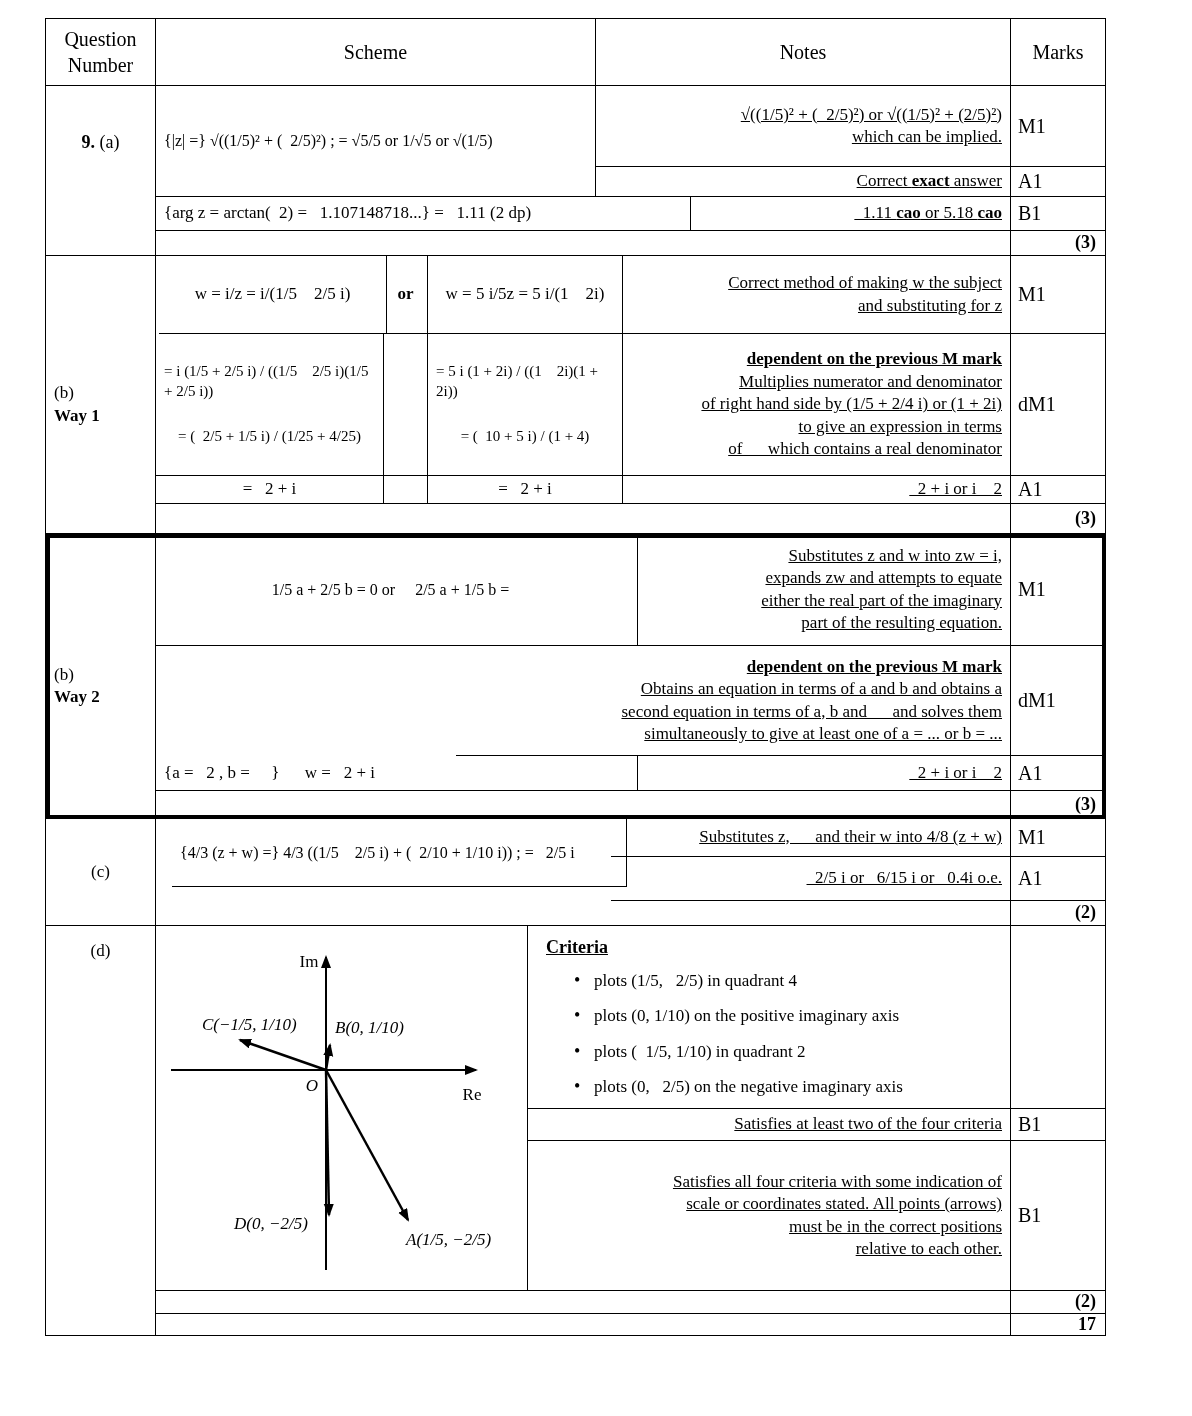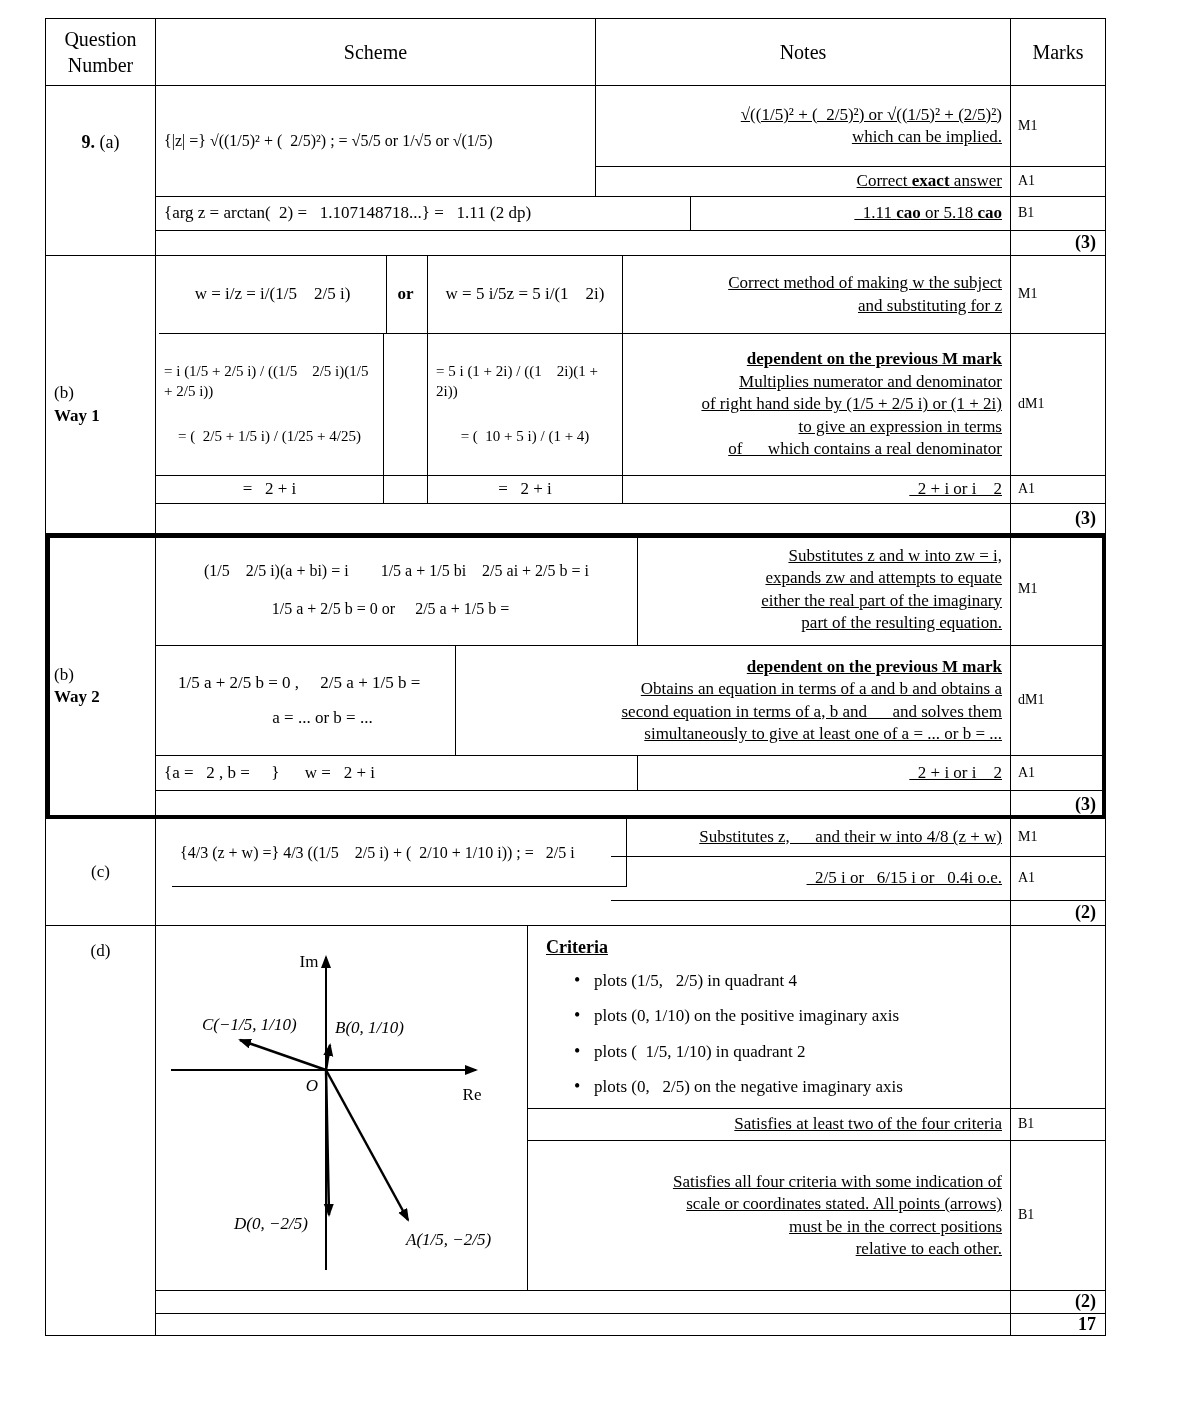--- a/index.html
+++ b/index.html
@@ -13,21 +13,21 @@
   .left{justify-content:flex-start;text-align:left;}
   .center{justify-content:center;text-align:center;}
   .right{justify-content:flex-end;text-align:right;text-decoration:underline;}
   .top{align-items:flex-start;}
   .evenly{justify-content:space-evenly;align-items:center;}
   .pre{white-space:pre-line;}
   .b{font-weight:bold;}
   .fs16{font-size:16px;}
   .fs15{font-size:15px;}
   .hdr{font-size:20px;}
-  .marks{justify-content:flex-start;padding-left:7px;font-size:14px;}
+  .marks{justify-content:flex-start;padding-left:7px;font-size:20px;}
   .tot{justify-content:flex-end;font-weight:bold;font-size:18px;padding-right:9px;}
   .overlay{position:absolute;box-sizing:border-box;border:4px solid #000;pointer-events:none;z-index:5;}
   .crit-title{font-weight:bold;text-decoration:underline;margin:4px 11px 10px 10px;font-size:18px;}
   .bullet{position:relative;padding-left:22px;margin:0 0 13px 36px;}
   .bullet::before{content:"\2022";position:absolute;left:2px;top:-1px;font-size:18px;}
   svg text{font-family:"Liberation Serif","DejaVu Serif",serif;font-size:17px;fill:#000;}
   svg .it{font-style:italic;}
 </style>
 </head>
 <body>
@@ -75,52 +75,47 @@
     <div>=  ( 2/5 + 1/5 i) / (1/25 + 4/25)</div>
   </div>
   <div class="c" style="left:338px;top:315px;width:44px;height:142px"></div>
   <div class="c left col evenly fs15" style="left:382px;top:315px;width:195px;height:142px">
     <div>=  5 i (1 + 2i) / ((1  2i)(1 + 2i))</div>
     <div>=  ( 10 + 5 i) / (1 + 4)</div>
   </div>
   <div class="c right col" style="left:577px;top:315px;width:388px;height:142px;justify-content:center;align-items:flex-end">
     <div class="b">dependent on the previous M mark</div>
     <div class="pre" style="text-align:right">Multiplies numerator and denominator
-of right hand side by (1/5 + 2/5 i)  or  (1 + 2i)
+of right hand side by (1/5 + 2/4 i)  or  (1 + 2i)
 to give an expression in terms
 of   which contains a real denominator</div>
   </div>
   <div class="c marks" style="left:965px;top:315px;width:95px;height:142px">dM1</div>
 
   <div class="c center" style="left:110px;top:457px;width:228px;height:28px">=  2 + i</div>
   <div class="c" style="left:338px;top:457px;width:44px;height:28px"></div>
   <div class="c center" style="left:382px;top:457px;width:195px;height:28px">=  2 + i</div>
   <div class="c right" style="left:577px;top:457px;width:388px;height:28px"> 2 + i   or   i  2</div>
   <div class="c marks" style="left:965px;top:457px;width:95px;height:28px">A1</div>
   <div class="c" style="left:110px;top:485px;width:855px;height:30px"></div>
   <div class="c tot" style="left:965px;top:485px;width:95px;height:30px">(3)</div>
 
   <div class="c top center col" style="left:0;top:515px;width:110px;height:285px;padding-top:22px">
     <div>(b)</div>
     <div class="b">Way 2</div>
   </div>
   <div class="c left col evenly fs16" style="left:110px;top:515px;width:482px;height:112px;padding-top:10px;padding-bottom:10px">
-    <div>(1/5  2/5 i)(a + bi) =  i  1/5 a + 1/5 bi  2/5 ai + 2/5 b =  i</div>
     <div>1/5 a + 2/5 b = 0   or    2/5 a + 1/5 b =  </div>
   </div>
   <div class="c right pre" style="left:592px;top:515px;width:373px;height:112px">Substitutes z and w into zw =  i,
 expands zw and attempts to equate
 either the real part of the imaginary
 part of the resulting equation.</div>
   <div class="c marks" style="left:965px;top:515px;width:95px;height:112px">M1</div>
 
-  <div class="c left col evenly" style="left:110px;top:627px;width:300px;height:110px;padding-top:14px;padding-bottom:14px">
-    <div>1/5 a + 2/5 b = 0 ,   2/5 a + 1/5 b =  </div>
-    <div style="padding-left:34px">a = ...  or  b = ...</div>
-  </div>
   <div class="c right col" style="left:410px;top:627px;width:555px;height:110px;justify-content:center;align-items:flex-end">
     <div class="b">dependent on the previous M mark</div>
     <div class="pre" style="text-align:right">Obtains an equation in terms of a and b and obtains a
 second equation in terms of a, b and   and solves them
 simultaneously to give at least one of  a = ...  or  b = ...</div>
   </div>
   <div class="c marks" style="left:965px;top:627px;width:95px;height:110px">dM1</div>
 
   <div class="c left" style="left:110px;top:737px;width:482px;height:35px">{a =  2 , b =   }   w =  2 + i</div>
   <div class="c right" style="left:592px;top:737px;width:373px;height:35px"> 2 + i   or   i  2</div>

